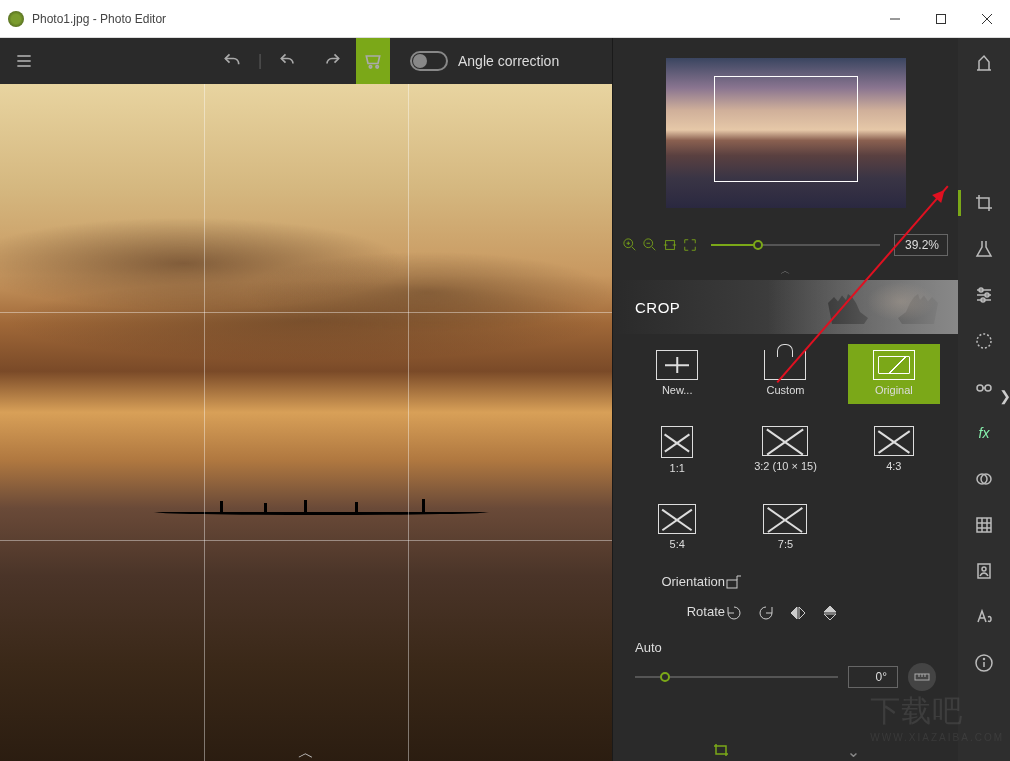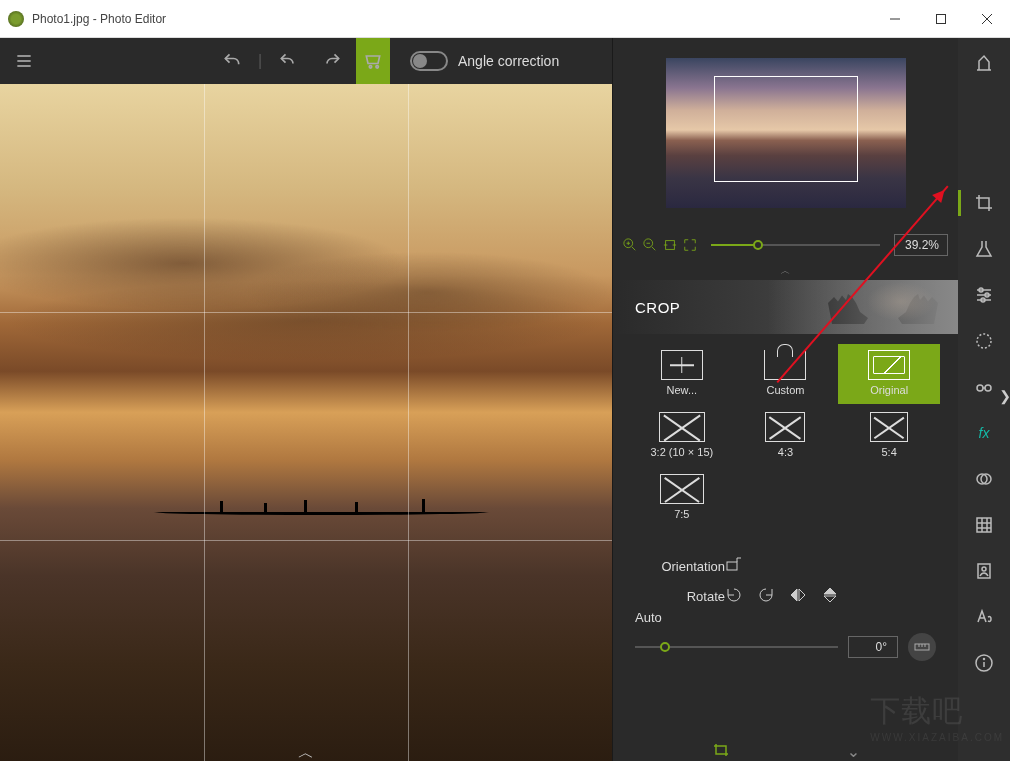--- a/index.html
+++ b/index.html
@@ -70,21 +70,21 @@
 .section-head { height:54px; display:flex; align-items:center; padding-left:22px; color:#fff; font-size:15px; letter-spacing:.5px;
   background: linear-gradient(90deg,#2a2a2a 0%, #3a3a3a 40%, #5a5a5a 100%); position:relative; overflow:hidden; }
 .section-head::after { content:""; position:absolute; right:0; top:0; bottom:0; width:55%;
   background: radial-gradient(ellipse 30% 60% at 70% 40%,rgba(200,180,160,.3),transparent 60%),
               linear-gradient(90deg,transparent,#888); }
 .hands { position:absolute; right:20px; top:8px; width:110px; height:40px; }
 .hands::before,.hands::after{content:"";position:absolute;top:6px;width:40px;height:30px;background:#1a1a1a;
   clip-path:polygon(0 80%,20% 60%,30% 30%,40% 10%,50% 0,55% 20%,65% 5%,75% 25%,85% 10%,100% 30%,90% 100%,10% 100%);}
 .hands::before{left:0;transform:scaleX(-1)}.hands::after{right:0}
 
-.crop-grid { display:grid; grid-template-columns:repeat(3,1fr); gap:2px; padding:10px 18px 6px; }
+.crop-grid { display:grid; grid-template-columns:repeat(3,1fr); gap:16px; padding:10px 18px 6px; }
 .crop-item { display:flex; flex-direction:column; align-items:center; gap:4px; padding:6px 2px 8px; color:#ddd; font-size:11px; }
 .crop-item.sel { background:#7ba818; }
 .crop-item .ic { width:42px; height:30px; border:1.5px solid #ddd; position:relative; }
 .crop-item.sel .ic { border-color:#fff; }
 .ic.plus::before,.ic.plus::after{content:"";position:absolute;background:#ddd}
 .ic.plus::before{left:50%;top:20%;bottom:20%;width:1.5px;transform:translateX(-50%)}
 .ic.plus::after{top:50%;left:20%;right:20%;height:1.5px;transform:translateY(-50%)}
 .ic.lock::before{content:"";position:absolute;left:50%;top:-6px;width:14px;height:12px;border:1.5px solid #ddd;border-bottom:none;border-radius:7px 7px 0 0;transform:translateX(-50%)}
 .ic.lock{border-top:none}
 .ic.orig::before{content:"";position:absolute;inset:5px 4px;border:1.5px solid #fff;border-radius:1px;background:linear-gradient(135deg,transparent 55%,#fff 55%,#fff 60%,transparent 60%)}
@@ -92,21 +92,21 @@
 .ic.x::before{transform:rotate(35deg)}.ic.x::after{transform:rotate(-35deg)}
 .ic.x{width:42px;height:30px}
 .ic.sq{width:32px;height:32px}
 .ic.r32{width:46px;height:30px}
 .ic.r43{width:40px;height:30px}
 .ic.r54{width:38px;height:30px}
 .ic.r75{width:44px;height:30px}
 .ic.r169{width:50px;height:28px}
 
 .orient { padding:10px 22px; color:#ddd; font-size:13px; }
-.orient .row { display:flex; align-items:flex-end; height:30px; }
+.orient .row { display:flex; align-items:flex-start; height:30px; }
 .orient .row .lbl { width:90px; text-align:right; }
 .orient .icons { display:flex; gap:14px; color:#ccc; }
 .orient .icons span { display:flex; width:18px; height:18px; }
 .orient .angle-row { display:flex; align-items:center; gap:10px; margin-top:8px; }
 .orient .aslider { flex:1; height:2px; background:#555; position:relative; }
 .orient .aslider .k { position:absolute; left:15%; top:50%; transform:translate(-50%,-50%); width:10px;height:10px;border:2px solid #7ba818;border-radius:50%;background:#2a2a2a; }
 .orient .aval { border:1px solid #666; padding:3px 10px; font-size:12px; color:#ddd; min-width:50px; text-align:right; }
 .orient .meter { width:28px; height:28px; border-radius:50%; background:#444; display:flex; align-items:center; justify-content:center; color:#aaa; }
 
 .bottom-icons { display:flex; justify-content:space-around; padding:6px 40px; color:#7ba818; }
@@ -267,20 +267,24 @@
           <div class="ic plus"></div>
           <span>New...</span>
         </div>
       <div class="crop-item">
           <div class="ic lock"></div>
           <span>Custom</span>
         </div>
       <div class="crop-item sel">
           <div class="ic orig"></div>
           <span>Original</span>
+        </div>
+      <div class="crop-item">
+          <div class="ic x sq"></div>
+          <span>1:1</span>
         </div>
       <div class="crop-item">
           <div class="ic x r32"></div>
           <span>3:2 (10 × 15)</span>
         </div>
       <div class="crop-item">
           <div class="ic x r43"></div>
           <span>4:3</span>
         </div>
       <div class="crop-item">
@@ -395,21 +399,21 @@
           <circle cx="10" cy="10" r="7" stroke-dasharray="2 2"></circle>
         </svg>
       </div>
     <div class="sb">
         <svg viewBox="0 0 20 20">
           <circle cx="6" cy="11" r="3"></circle>
           <circle cx="14" cy="11" r="3"></circle>
           <line x1="9" y1="11" x2="11" y2="11"></line>
         </svg>
       </div>
-    <div class="sb" style="font-style:italic;font-size:14px;color:#14b8a6">fx</div>
+    <div class="sb" style="font-style:italic;font-size:14px;color:#86efac">fx</div>
     <div class="sb">
         <svg viewBox="0 0 20 20">
           <circle cx="8" cy="10" r="5"></circle>
           <circle cx="12" cy="10" r="5"></circle>
         </svg>
       </div>
     <div class="sb">
         <svg viewBox="0 0 20 20">
           <rect x="3" y="3" width="14" height="14"></rect>
           <line x1="3" y1="8" x2="17" y2="8"></line>

